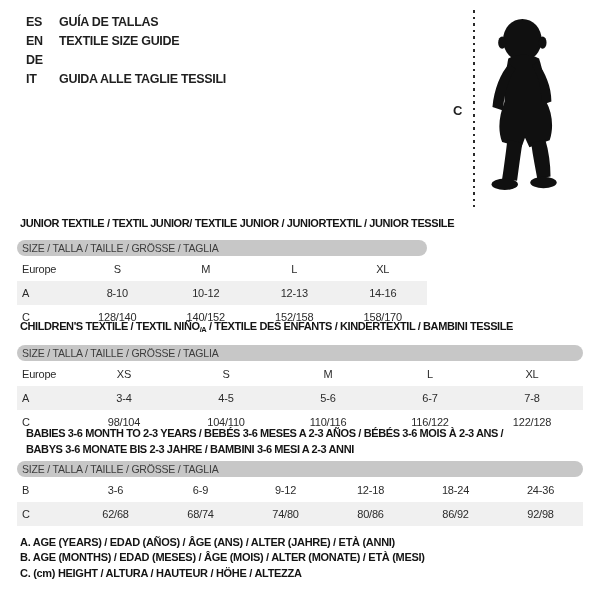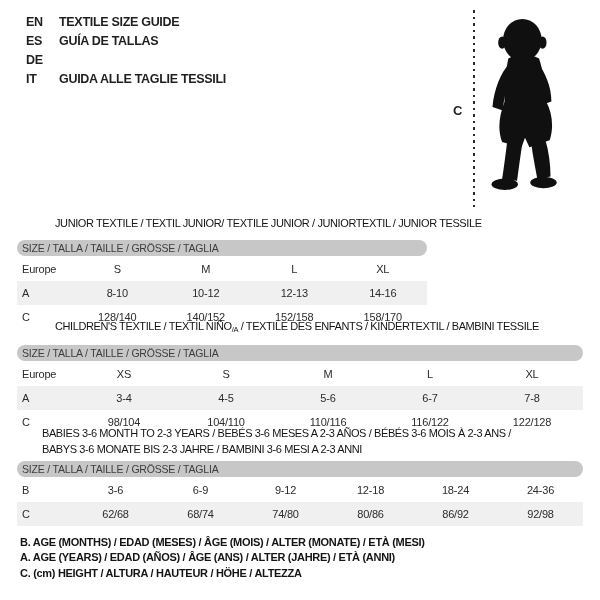--- a/index.html
+++ b/index.html
@@ -15,25 +15,25 @@
   .lang-code{width:33px;font-size:12.5px;font-weight:bold;letter-spacing:-0.3px;}
   .lang-title{font-size:12.5px;font-weight:bold;letter-spacing:-0.3px;white-space:nowrap;}
 
   
   .dotted-line{left:473px;top:10px;width:2px;height:197px;
     background:repeating-linear-gradient(to bottom,#2a2a2a 0 2.5px,transparent 2.5px 6.5px);}
   .measure-label{left:453px;top:103px;font-size:13px;font-weight:bold;}
   .silhouette{left:481px;top:5px;}
 
   
-  .sec-title{font-size:11px;font-weight:normal;letter-spacing:-0.4px;white-space:nowrap;color:#141414;margin-left:35px;}
+  .sec-title{font-size:11px;font-weight:bold;letter-spacing:-0.4px;white-space:nowrap;color:#141414;}
   .sec-title .sub{font-size:7.5px;vertical-align:-2px;}
   .title-junior{left:20px;top:217px;}
   .title-children{left:20px;top:320px;}
-  .title-babies{left:7px;top:425px;line-height:16px;}
+  .title-babies{left:26px;top:425px;line-height:16px;}
 
   
   .tbl{left:17px;}
   .tbl-junior{top:240px;width:410px;--cols:56px repeat(4,1fr);}
   .tbl-children{top:345px;width:566px;--cols:56px repeat(5,1fr);}
   .tbl-babies{top:461px;width:566px;--cols:56px repeat(6,1fr);}
   .size-bar{height:16px;background:#c7c7c7;display:flex;align-items:center;
     padding-left:5px;font-size:10.5px;color:#3d3d3d;letter-spacing:-0.2px;margin-bottom:1px;border-radius:8px;}
   .trow{display:grid;grid-template-columns:var(--cols);height:24px;align-items:center;
     font-size:11px;color:#2b2b2b;letter-spacing:-0.2px;}
@@ -43,26 +43,26 @@
 
   
   .notes{left:20px;top:535px;}
   .note-line{font-size:11px;font-weight:bold;letter-spacing:-0.3px;line-height:15.4px;white-space:nowrap;color:#141414;}
 </style>
 </head>
 <body>
 
 <div class="abs lang-list">
     <div class="lang-row">
+      <span class="lang-code">ES</span>
+      <span class="lang-title">GUÍA DE TALLAS</span>
+    </div>
+    <div class="lang-row">
       <span class="lang-code">EN</span>
       <span class="lang-title">TEXTILE SIZE GUIDE</span>
-    </div>
-    <div class="lang-row">
-      <span class="lang-code">ES</span>
-      <span class="lang-title">GUÍA DE TALLAS</span>
     </div>
     <div class="lang-row">
       <span class="lang-code">DE</span>
     </div>
     <div class="lang-row">
       <span class="lang-code">IT</span>
       <span class="lang-title">GUIDA ALLE TAGLIE TESSILI</span>
     </div>
   </div>
 
@@ -167,16 +167,16 @@
         <span class="tcell">68/74</span>
         <span class="tcell">74/80</span>
         <span class="tcell">80/86</span>
         <span class="tcell">86/92</span>
         <span class="tcell">92/98</span>
       </div>
     </div>
 </div>
 
 <div class="abs notes">
+    <div class="note-line">A. AGE (YEARS) / EDAD (AÑOS) / ÂGE (ANS) / ALTER (JAHRE) / ETÀ (ANNI)</div>
     <div class="note-line">B. AGE (MONTHS) / EDAD (MESES) / ÂGE (MOIS) / ALTER (MONATE) / ETÀ (MESI)</div>
-    <div class="note-line">A. AGE (YEARS) / EDAD (AÑOS) / ÂGE (ANS) / ALTER (JAHRE) / ETÀ (ANNI)</div>
     <div class="note-line">C. (cm) HEIGHT / ALTURA / HAUTEUR / HÖHE / ALTEZZA</div>
   </div>
 
 </body></html>

